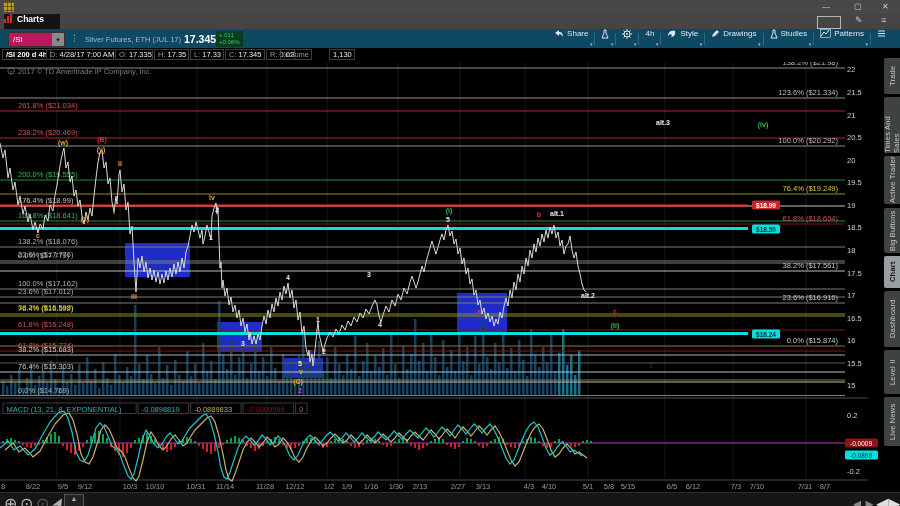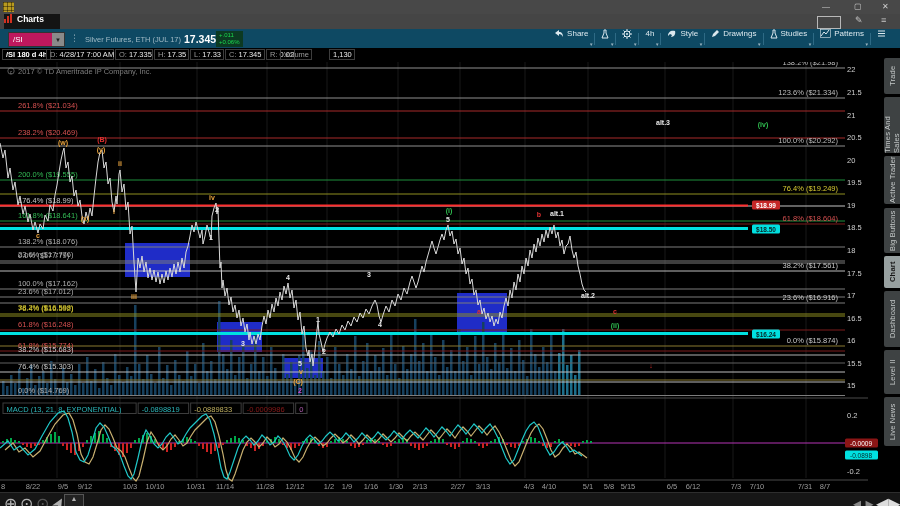--- a/index.html
+++ b/index.html
@@ -159,21 +159,21 @@
         <span>
           <svg width="9" height="9">
             <path d="M1 2 H8 M1 4.5 H8 M1 7 H8" stroke="#dce8ee"></path>
           </svg>
         </span>
       </div>
     </div>
 </div>
 
 <div class="abs infobar" id="infobar">
-  <div class="cell first" style="left:2px">/SI 180 d 4h</div>
+  <div class="cell first" style="left:2px">/SI 200 d 4h</div>
 <div class="cell" style="left: 46px; width: 68px;">
       <span class="lab">D:</span>
       <span class="val">4/28/17 7:00 AM</span>
     </div>
     <div class="cell" style="left: 115px; width: 38px;">
       <span class="lab">O:</span>
       <span class="val">17.335</span>
     </div>
     <div class="cell" style="left: 154px; width: 35px;">
       <span class="lab">H:</span>

